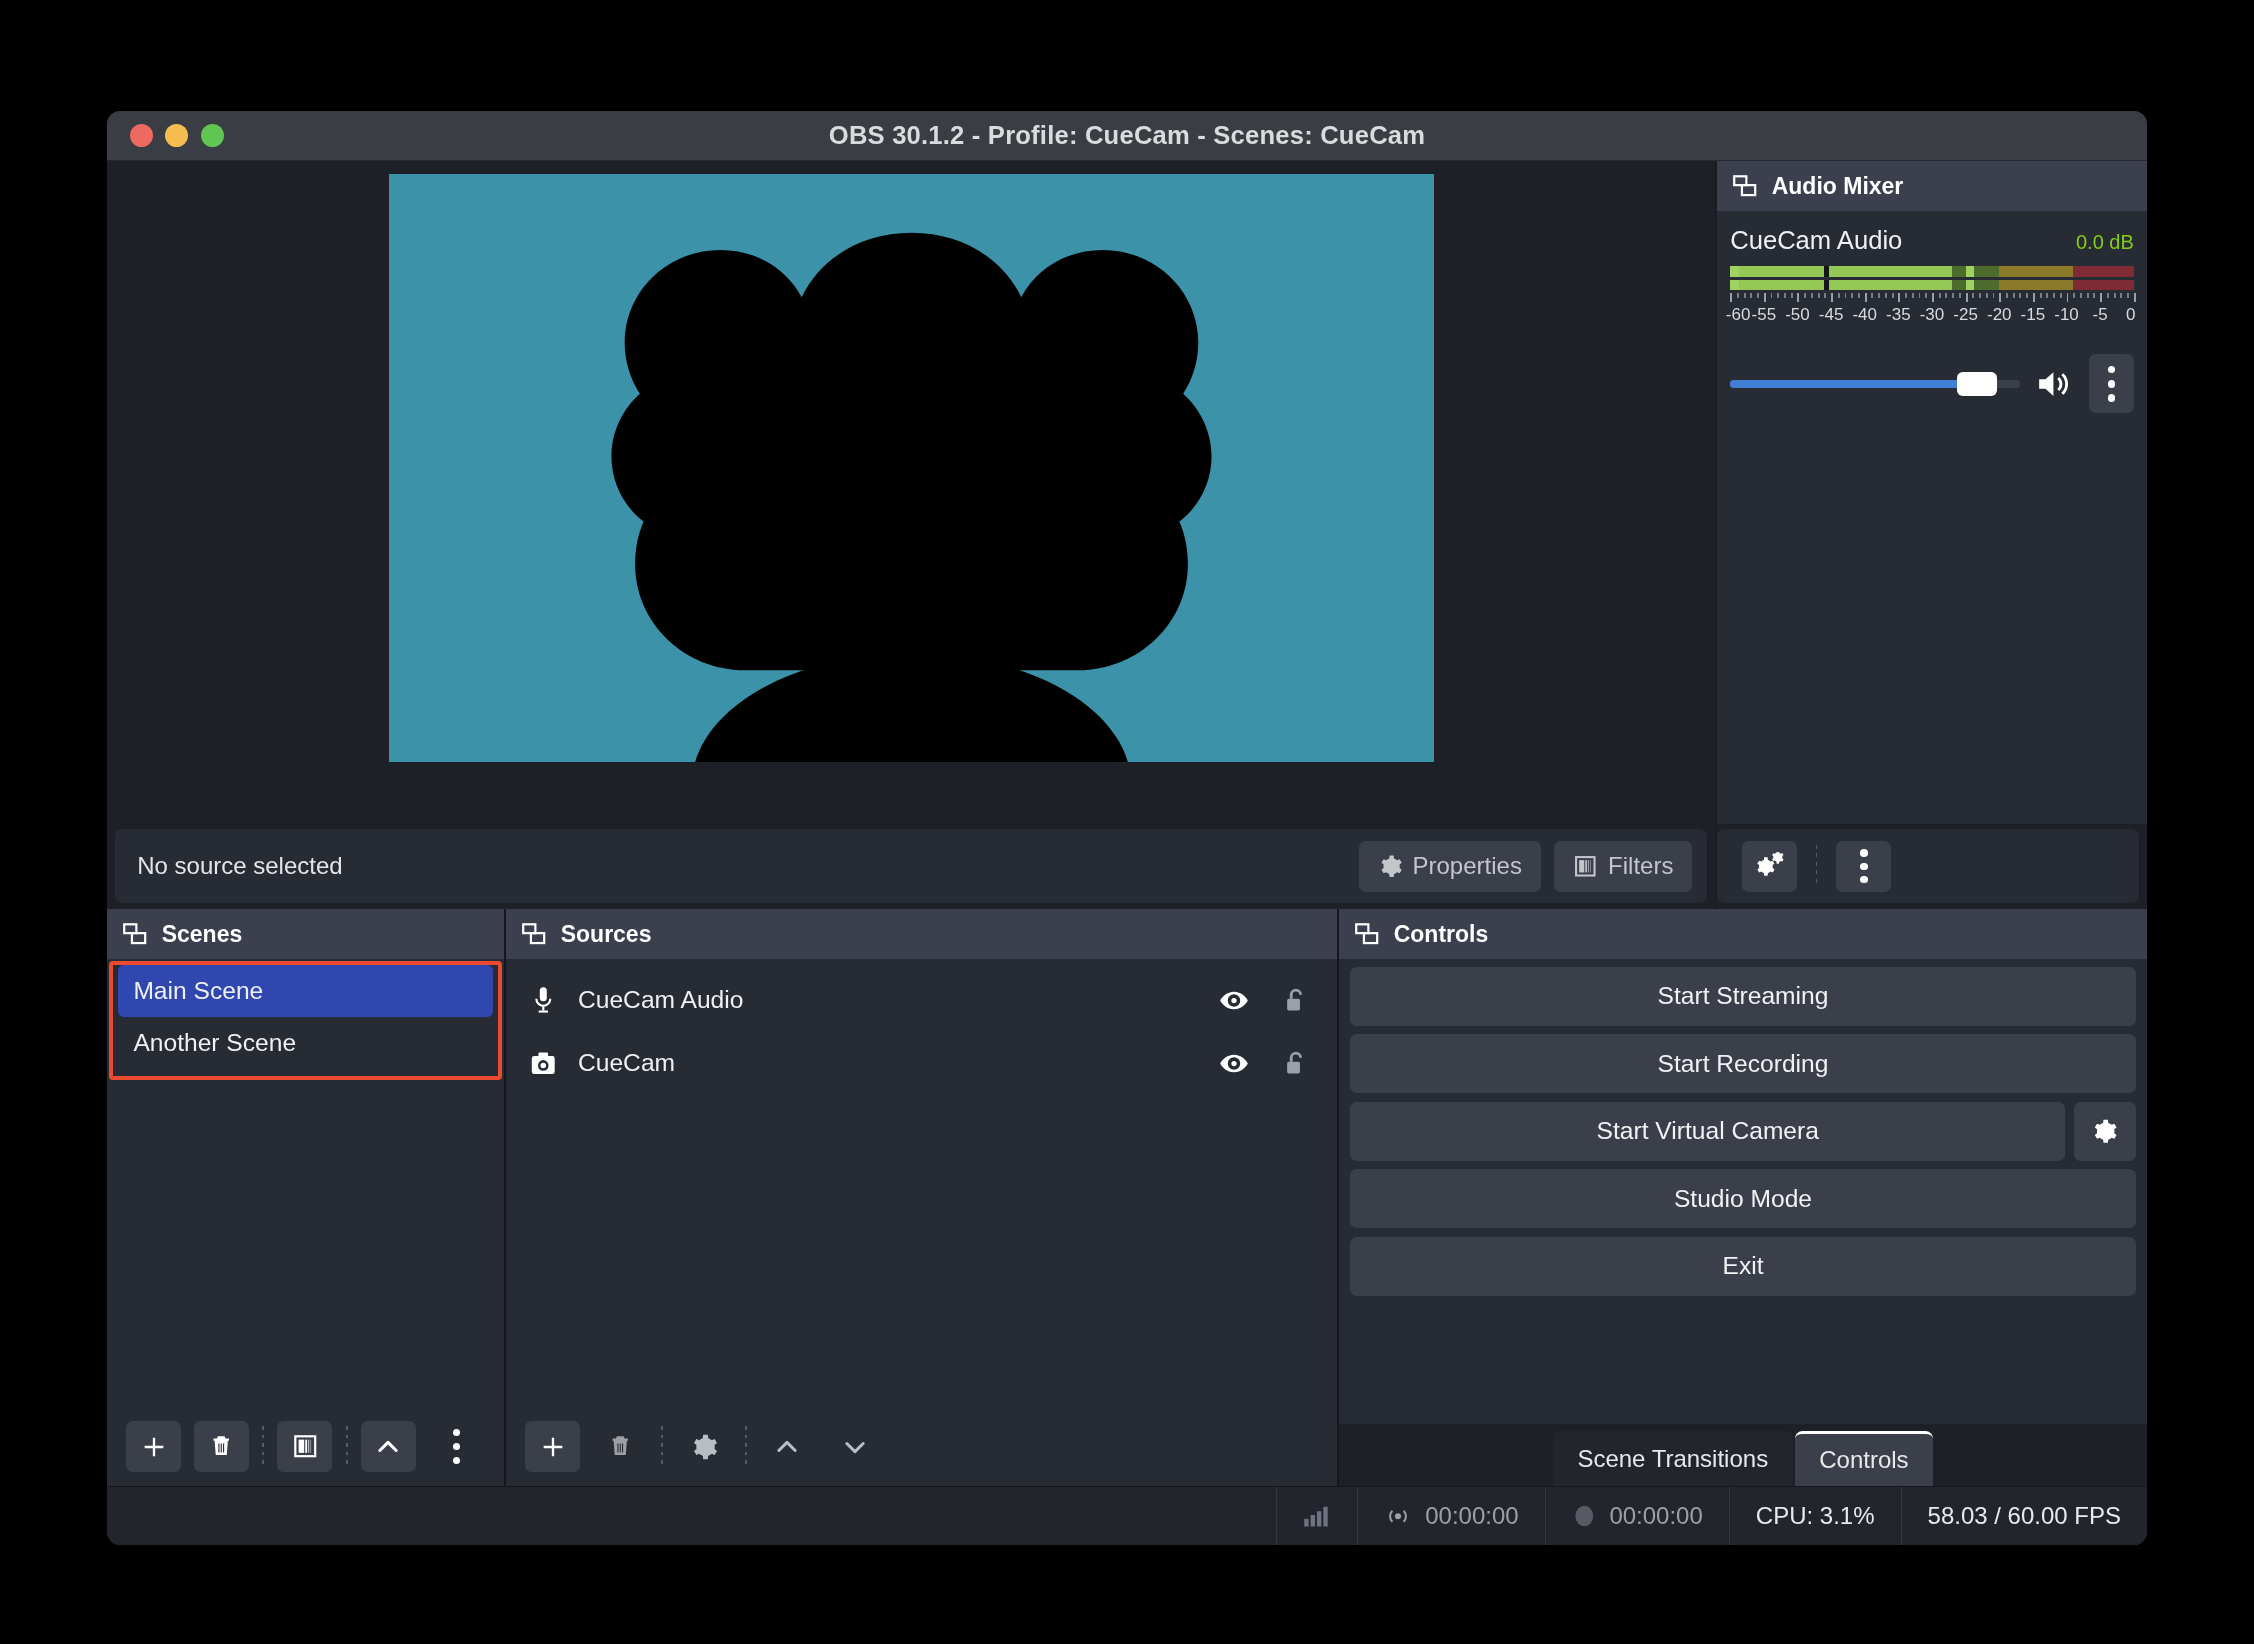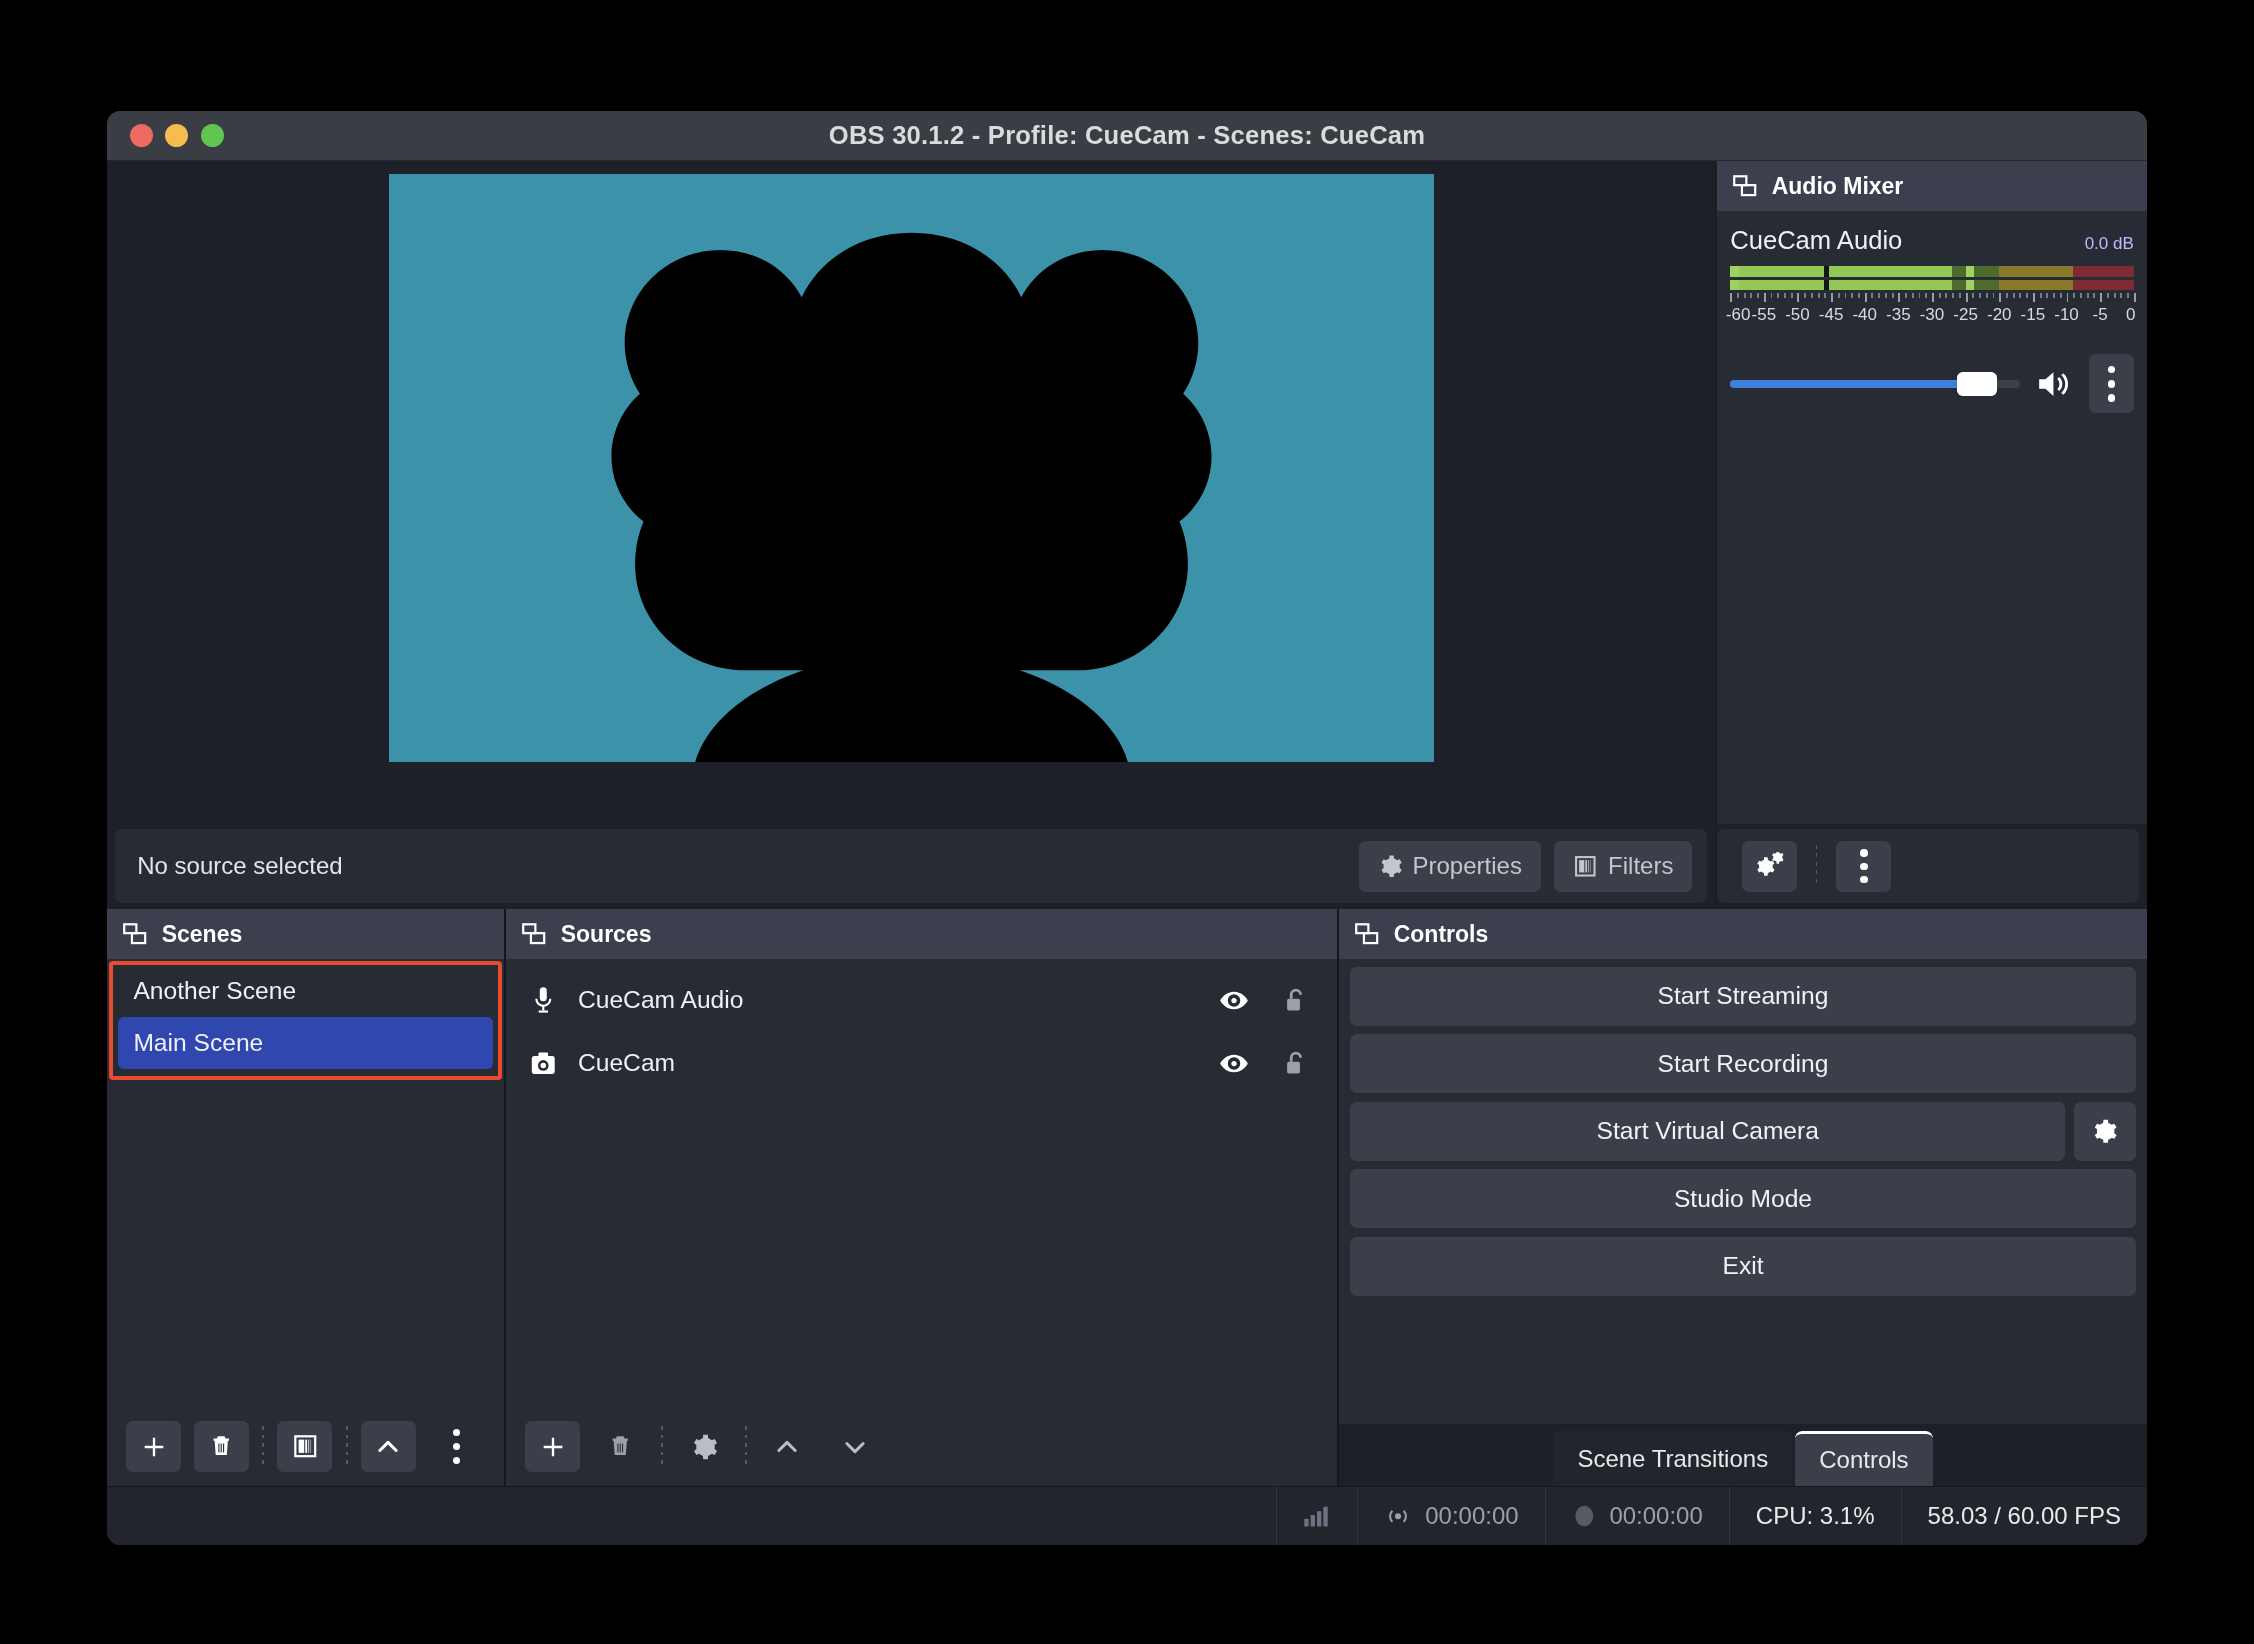--- a/index.html
+++ b/index.html
@@ -74,21 +74,21 @@
     border-left: 2.8px solid #1a1d23;
   }
   .panel-header {
     height: 50px; flex: 0 0 50px; background: #3b3f4e;
     display: flex; align-items: center; gap: 13.2px; padding-left: 15px;
     color: #ffffff; font-size: 23px; font-weight: bold;
   }
   .mixer-body { flex: 1; background: #272b33; padding: 15px 13.2px 0 13.2px; }
   .mx-row { display: flex; align-items: baseline; justify-content: space-between; }
   .mx-name { font-size: 25.6px; color: #eef0f2; }
-  .mx-db   { font-size: 17px; color: #c4b5fd; }
+  .mx-db   { font-size: 20px; color: #84cc16; }
 
   .meter-wrap { margin-top: 11.4px; }
   .meter { position: relative; height: 10.4px; width: 100%; margin-bottom: 2.8px; }
   .meter-bg { position: absolute; inset: 0; display: flex; }
   .seg { height: 100%; }
   .meter-fill { position: absolute; left: 0; top: 0; height: 100%; background: #93c756; }
   .meter-peak { position: absolute; top: 0; height: 100%; width: 4.7px; background: #14161a; }
   .meter-lead { position: absolute; left: 0; top: 0; height: 100%; width: 8.5px; background: #9fd25f; }
   .ticks { position: relative; height: 10.4px; width: 100%; }
   .tick { position: absolute; top: 0; width: 1.9px; height: 5.7px; background: #787d86; }
@@ -436,25 +436,25 @@
           <div class="panel-header">
             <svg width="26.5" height="26.5" viewBox="0 0 24 24">
               <rect x="2" y="3" width="11" height="8" fill="none" stroke="#ffffff" stroke-width="2"></rect>
               <rect x="9" y="11" width="12" height="9" fill="none" stroke="#ffffff" stroke-width="2"></rect>
             </svg>
             <span>Scenes</span>
           </div>
           <div class="dock-body">
             <div class="scenes-listwrap">
               <div class="redbox"></div>
+              <div class="scene-item selected">
+                <span>Main Scene</span>
+              </div>
               <div class="scene-item">
                 <span>Another Scene</span>
-              </div>
-              <div class="scene-item selected">
-                <span>Main Scene</span>
               </div>
             </div>
           </div>
           <div class="dock-toolbar">
             <div class="tool-btn">
               <svg width="28" height="28" viewBox="0 0 24 24">
                 <path fill="#ffffff" d="M11 4h2v7h7v2h-7v7h-2v-7H4v-2h7z"></path>
               </svg>
             </div>
             <div class="tool-btn">

